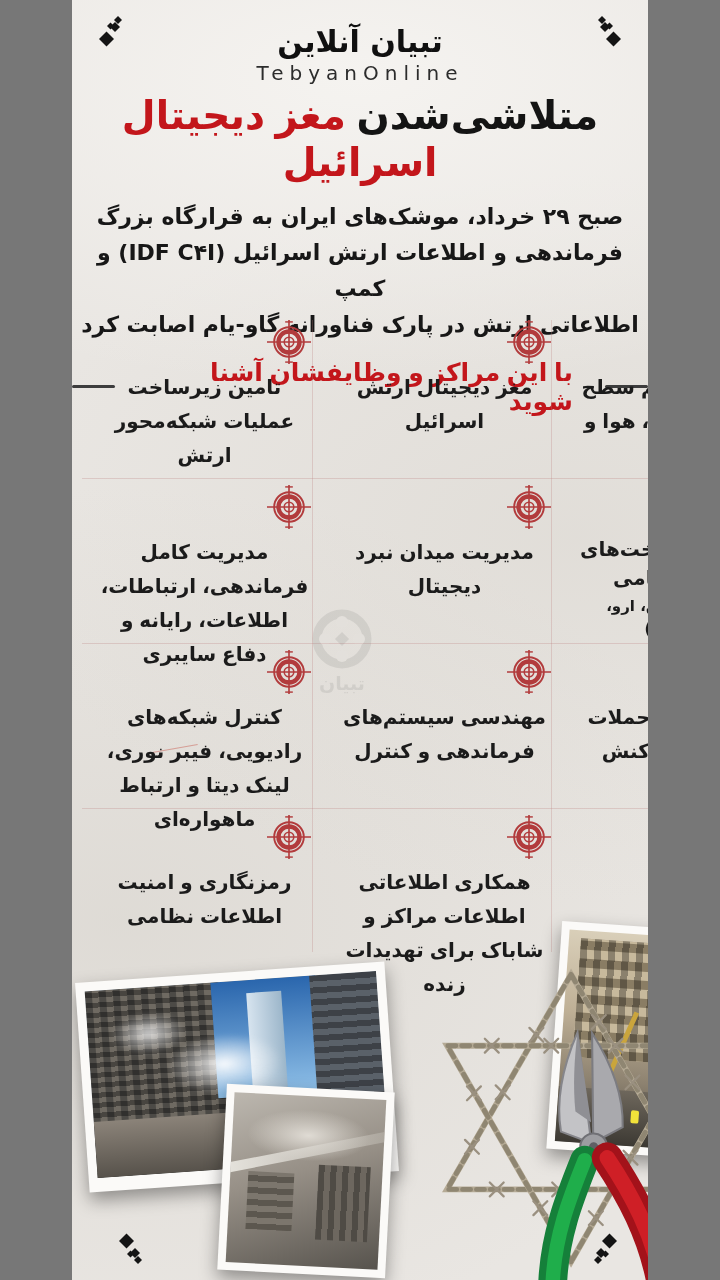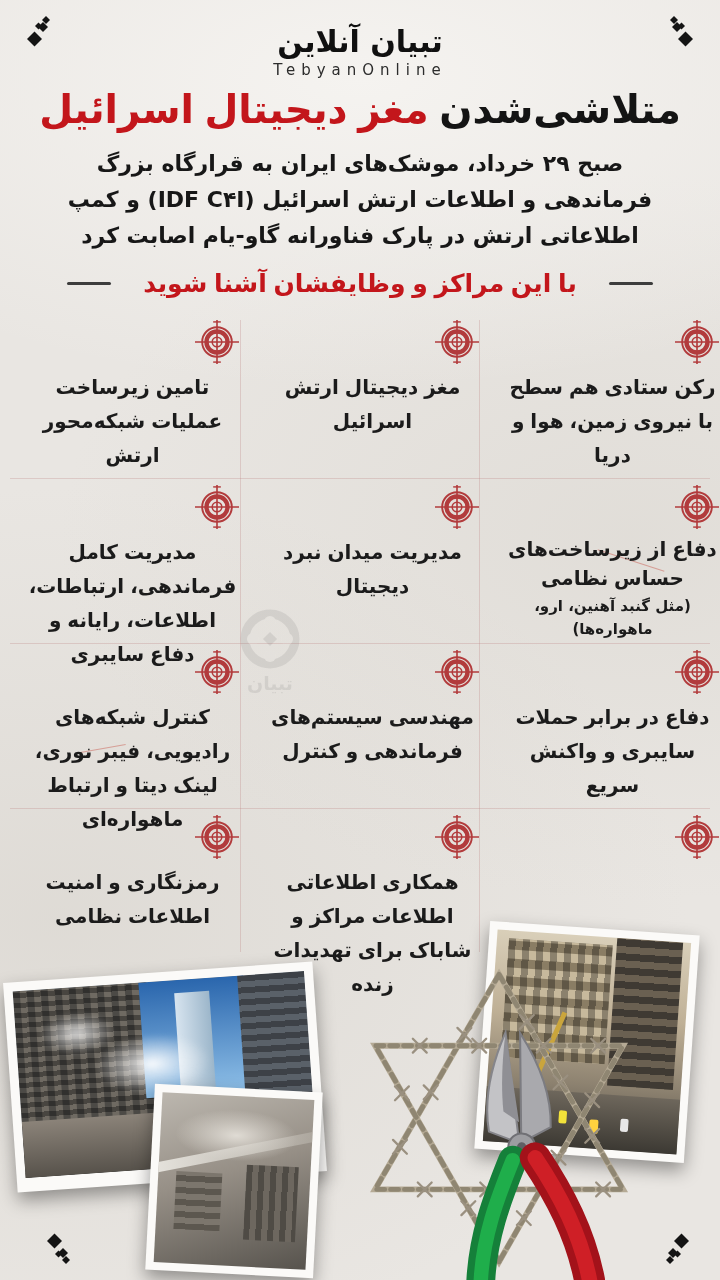--- a/index.html
+++ b/index.html
@@ -1,33 +1,33 @@
 <!DOCTYPE html>
 <html lang="fa" dir="rtl"><head>
 <meta charset="utf-8">
 <style>
   html,body{margin:0;padding:0;background:#777;}
   .page{
-    position:relative;width:720px;height:1280px;margin:0 auto;overflow:hidden;
+    position:relative;width:576px;height:1280px;margin:0 auto;overflow:hidden;
     font-family:"DejaVu Sans",sans-serif;direction:rtl;
     background:
       radial-gradient(1100px 520px at 50% 6%, #f5f3f0 0%, rgba(245,243,240,0) 60%),
       radial-gradient(820px 520px at 88% 42%, rgba(215,211,204,.45), transparent 70%),
       radial-gradient(900px 620px at 8% 72%, rgba(212,208,201,.5), transparent 70%),
       #e9e6e2;
   }
   
   .orn{position:absolute;width:34px;height:44px;color:#141414;}
   .orn.tl{left:18px;top:14px;}
   .orn.tr{right:18px;top:14px;transform:scaleX(-1);}
   .orn.bl{left:38px;top:1222px;transform:scaleY(-1);}
   .orn.br{right:22px;top:1222px;transform:scale(-1,-1);}
   
   .logo-fa{margin-top:24px;text-align:center;font-size:30px;font-weight:bold;color:#101010;letter-spacing:-1px;}
-  .logo-en{margin-top:2px;text-align:center;direction:ltr;font-size:15px;letter-spacing:6px;color:#2c2c2c;}
+  .logo-en{margin-top:2px;text-align:center;direction:ltr;font-size:20px;letter-spacing:6px;color:#2c2c2c;}
   .title{margin-top:8px;text-align:center;font-size:39px;font-weight:bold;color:#141414;word-spacing:-3px;letter-spacing:-1px;line-height:1.2;}
   .title .red{color:#c3161b;}
   .intro{margin-top:12px;text-align:center;font-size:22px;font-weight:bold;color:#171717;line-height:1.65;}
   .subtitle-row{margin-top:14px;display:flex;align-items:center;justify-content:center;gap:32px;}
   .sub-dash{width:44px;height:3px;background:#3d3d3d;border-radius:2px;}
   .subtitle{color:#c3161b;font-size:25px;font-weight:bold;letter-spacing:-.5px;word-spacing:-2px;}
   
   .grid{position:absolute;left:0;top:312px;width:720px;display:grid;grid-template-columns:repeat(3,1fr);}
   .cell{height:165px;display:flex;flex-direction:column;padding-top:8px;box-sizing:border-box;}
   .xh{width:46px;height:44px;flex:0 0 auto;}

